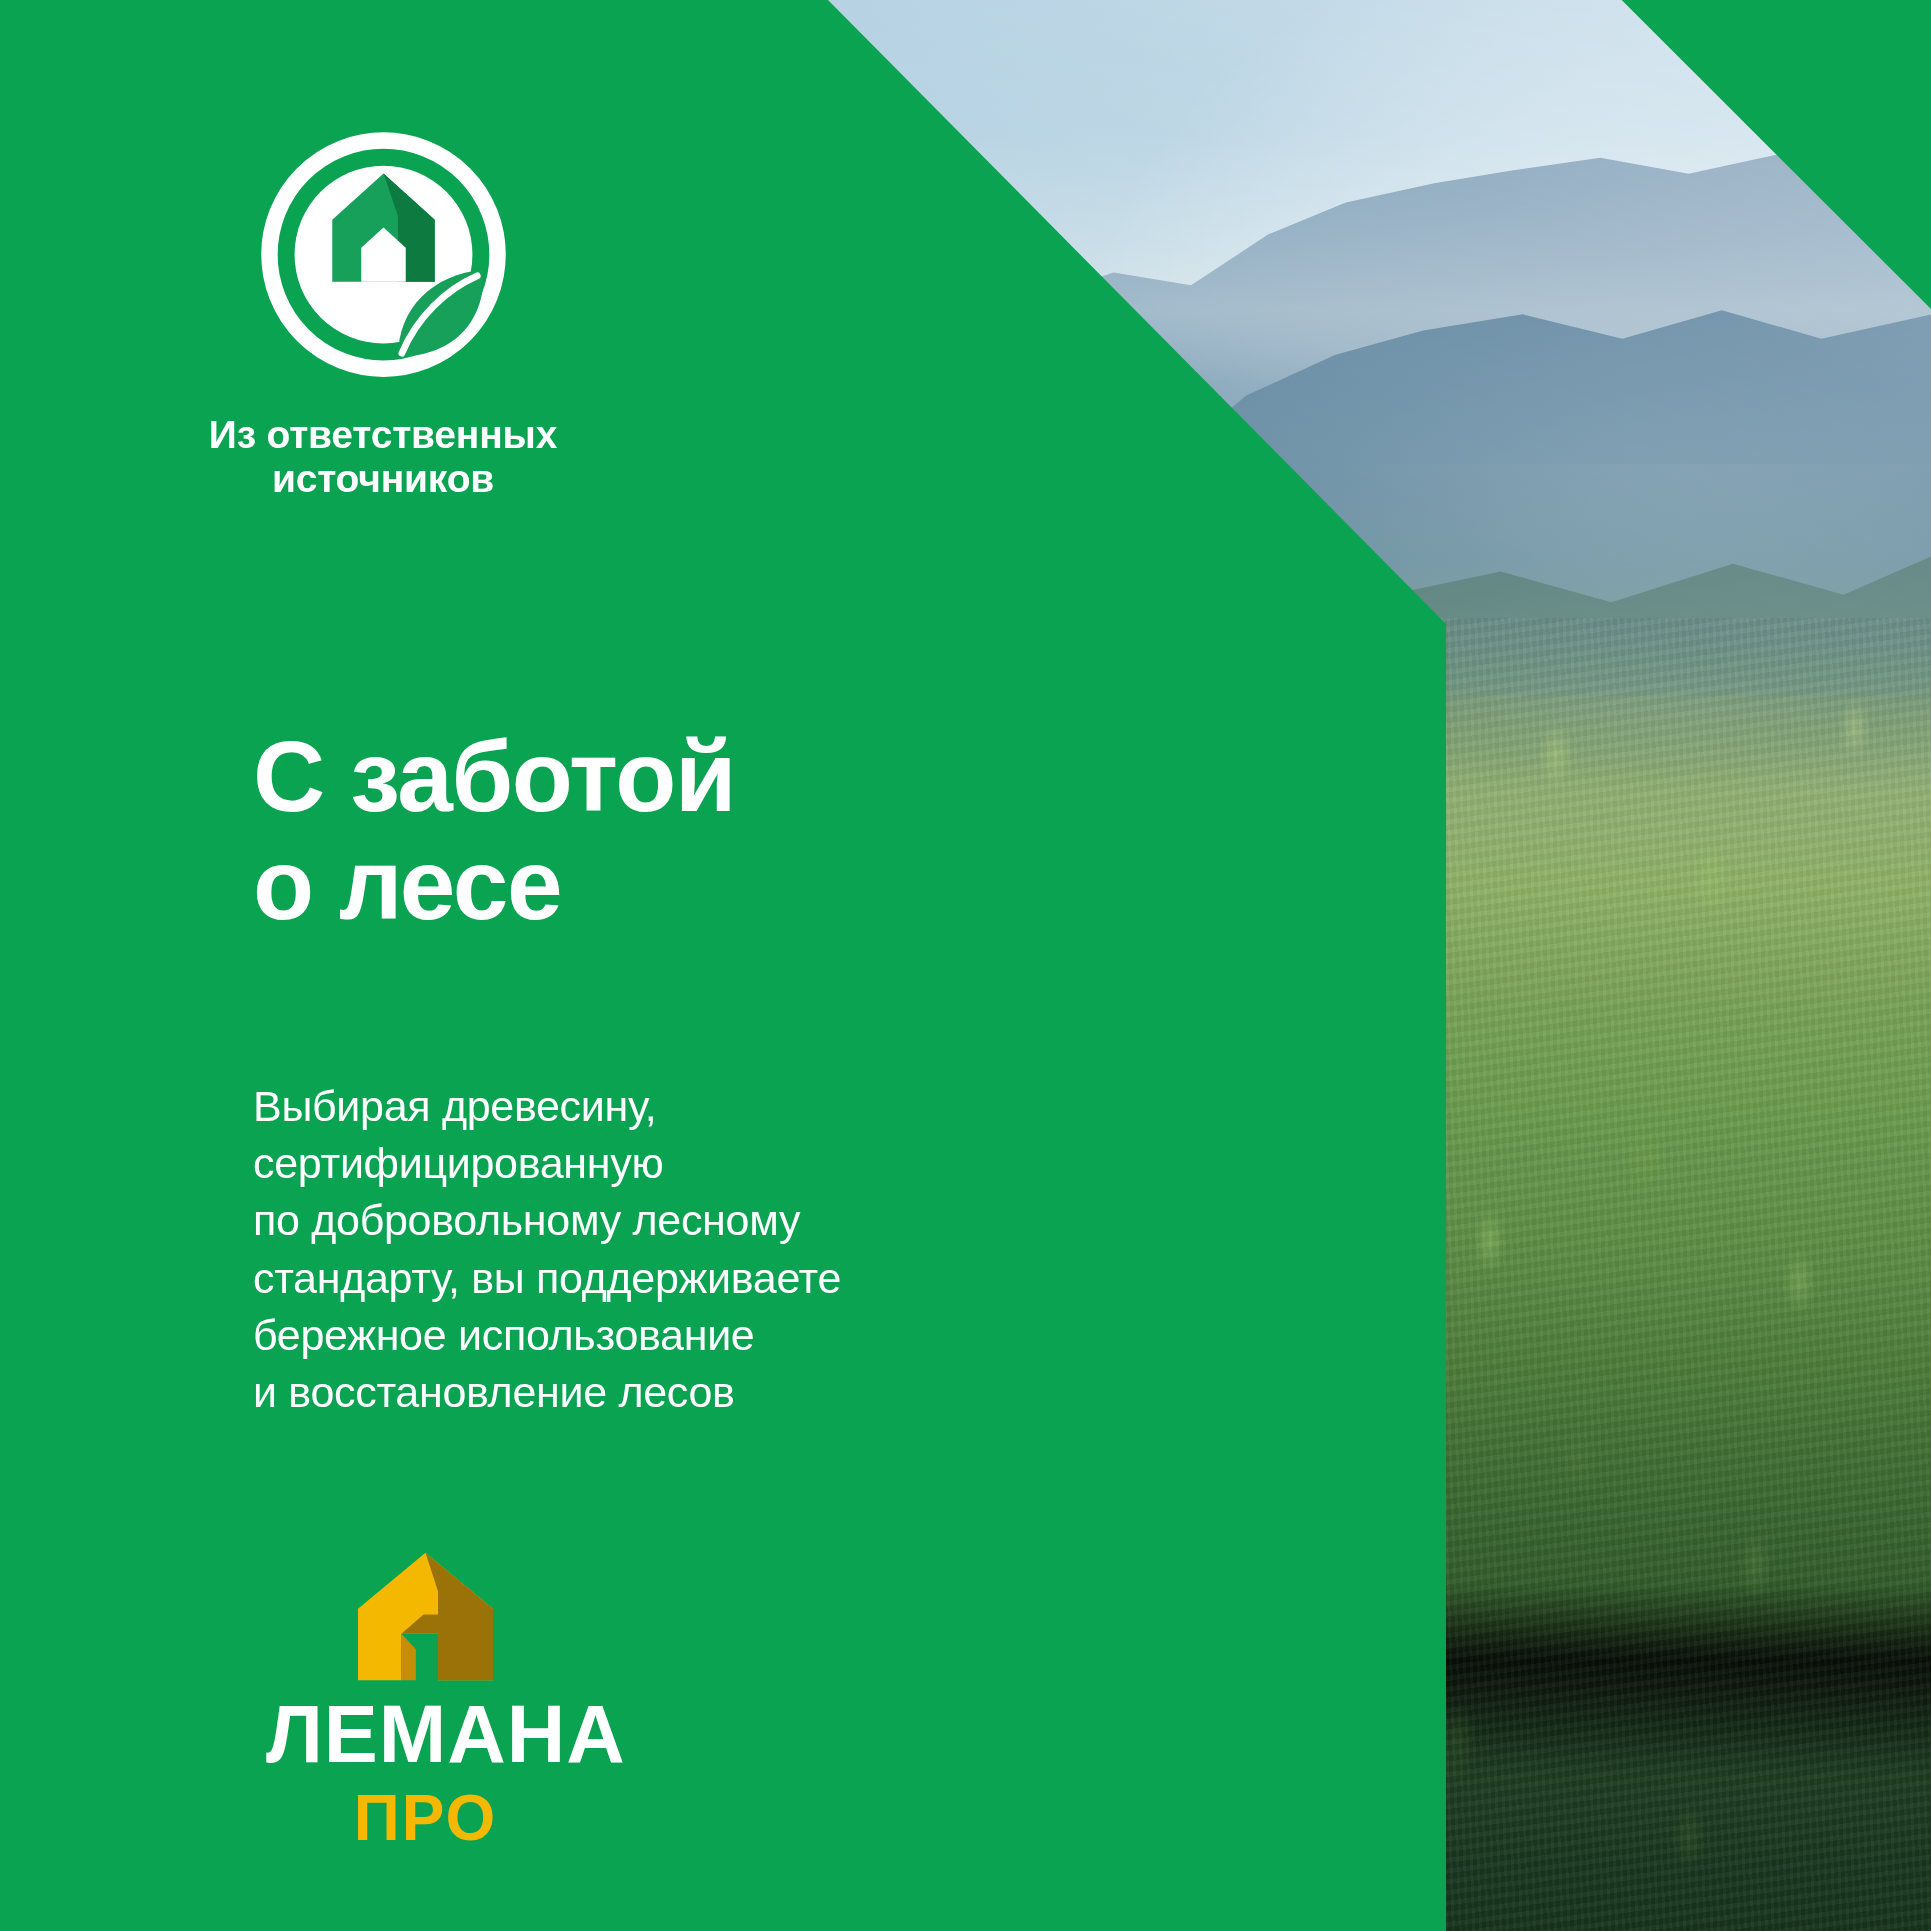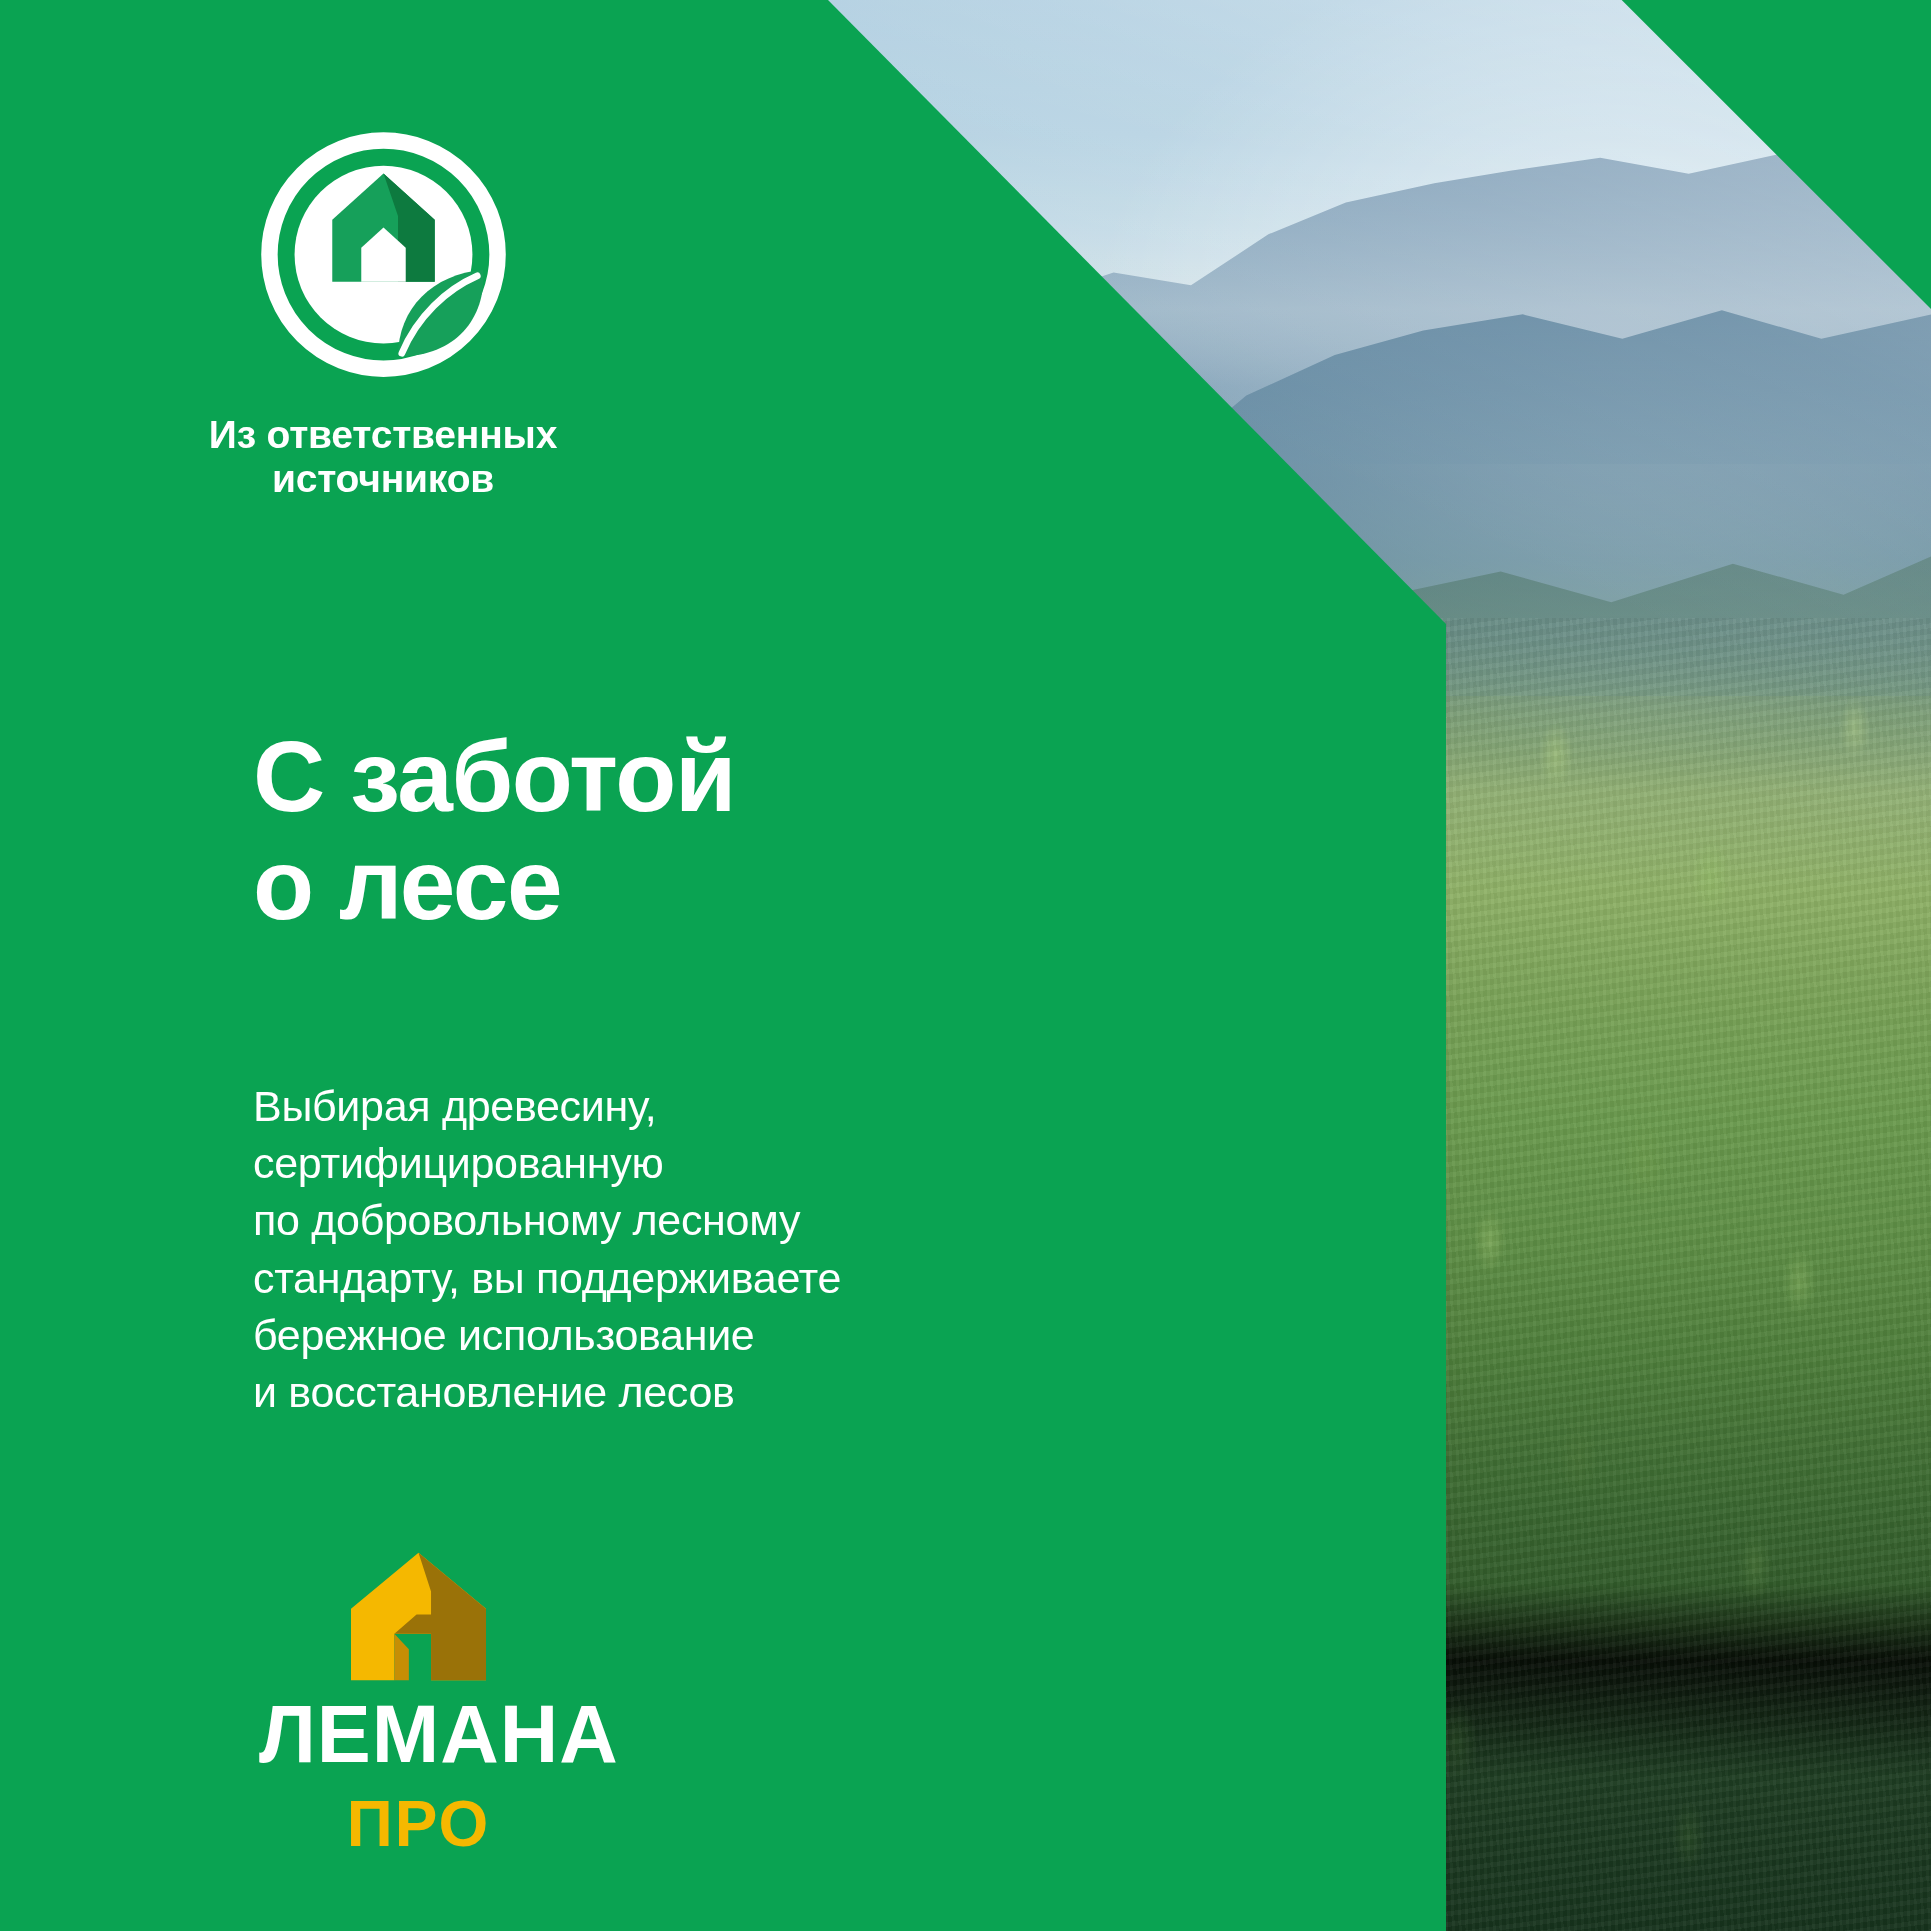--- a/index.html
+++ b/index.html
@@ -151,34 +151,34 @@
 
   .body-copy{
     position:absolute; left:253px; top:1035px;
     color:#ffffff;
     font-size:43px; font-weight:normal;
     line-height:1.33;
     letter-spacing:-0.3px;
     white-space:pre-line;
   }
 
-  .brand{ position:absolute; left:259px; top:1549px; width:319px; }
+  .brand{ position:absolute; left:266px; top:1549px; width:319px; }
   .brand-word{
     margin-top:5.8px;
     color:#ffffff;
     font-size:81px; font-weight:bold;
     letter-spacing:1px; line-height:1;
     text-align:center;
   }
   .brand-sub{
     color:#f5b800;
     font-size:64px; font-weight:bold;
     letter-spacing:1.9px; line-height:1;
     text-align:center;
-    margin-top:17px;
+    margin-top:11px;
   }
 </style>
 </head>
 <body>
 
 <div id="poster">
 
   <div class="photo">
     <div class="photo-inner"></div>
     <div class="ridge ridge-far"></div>

